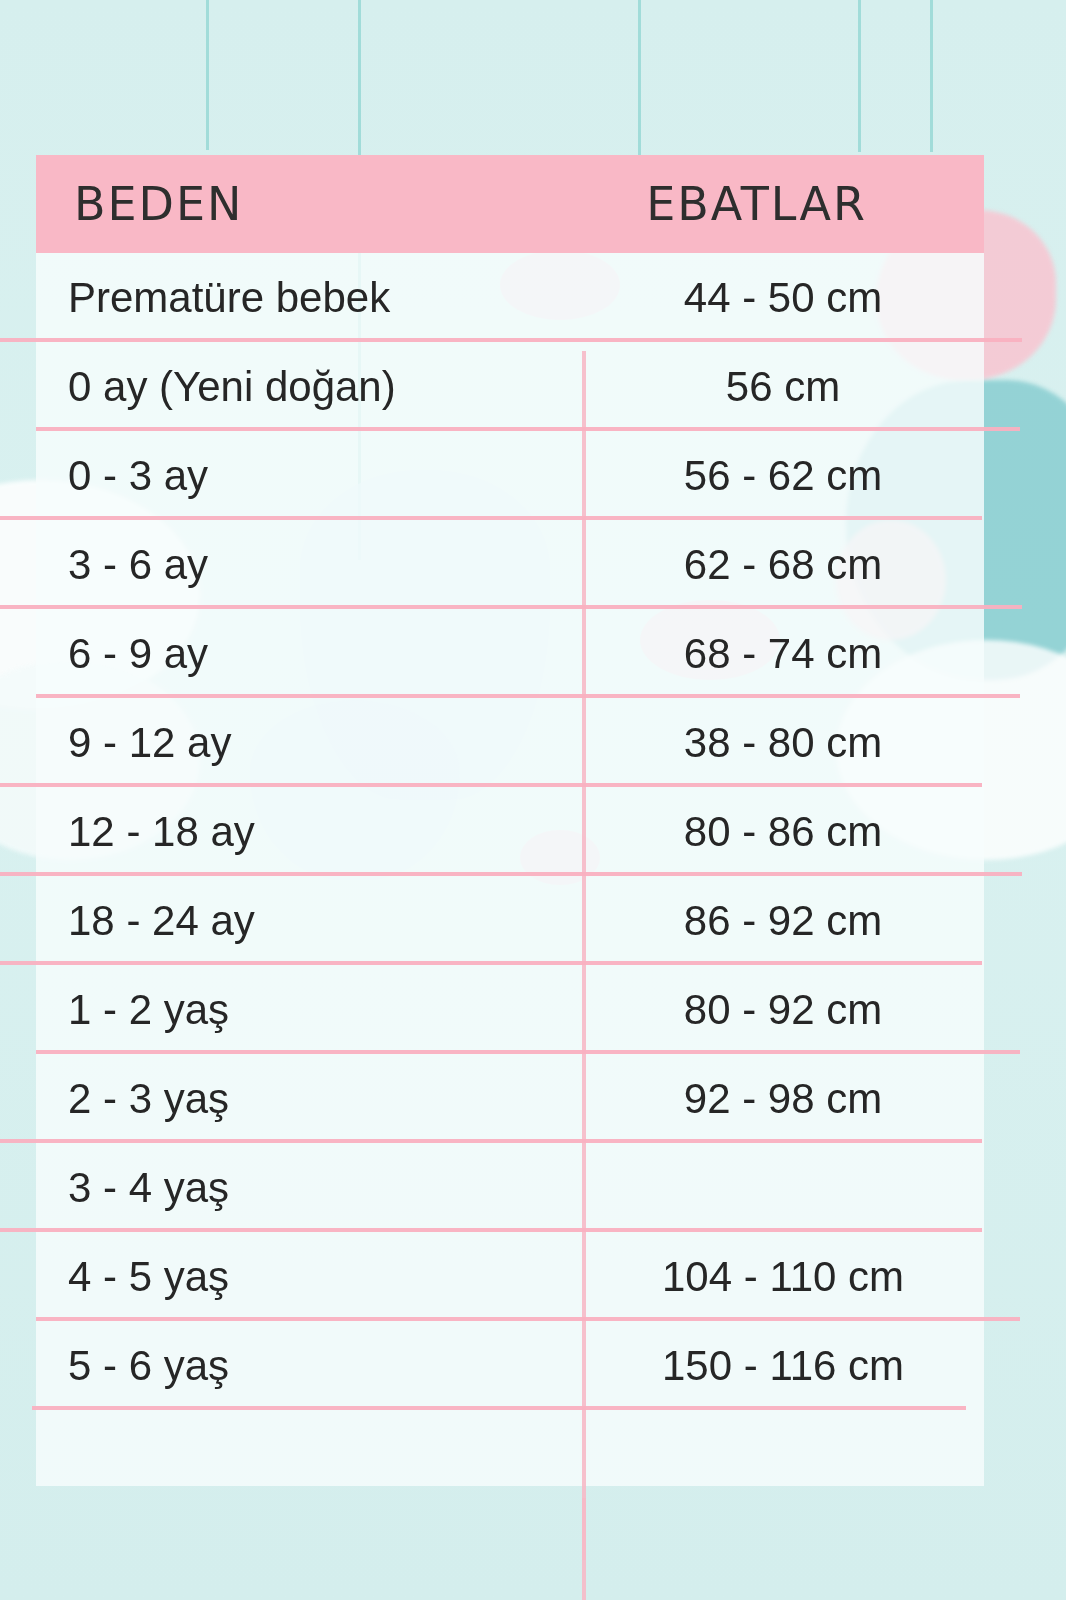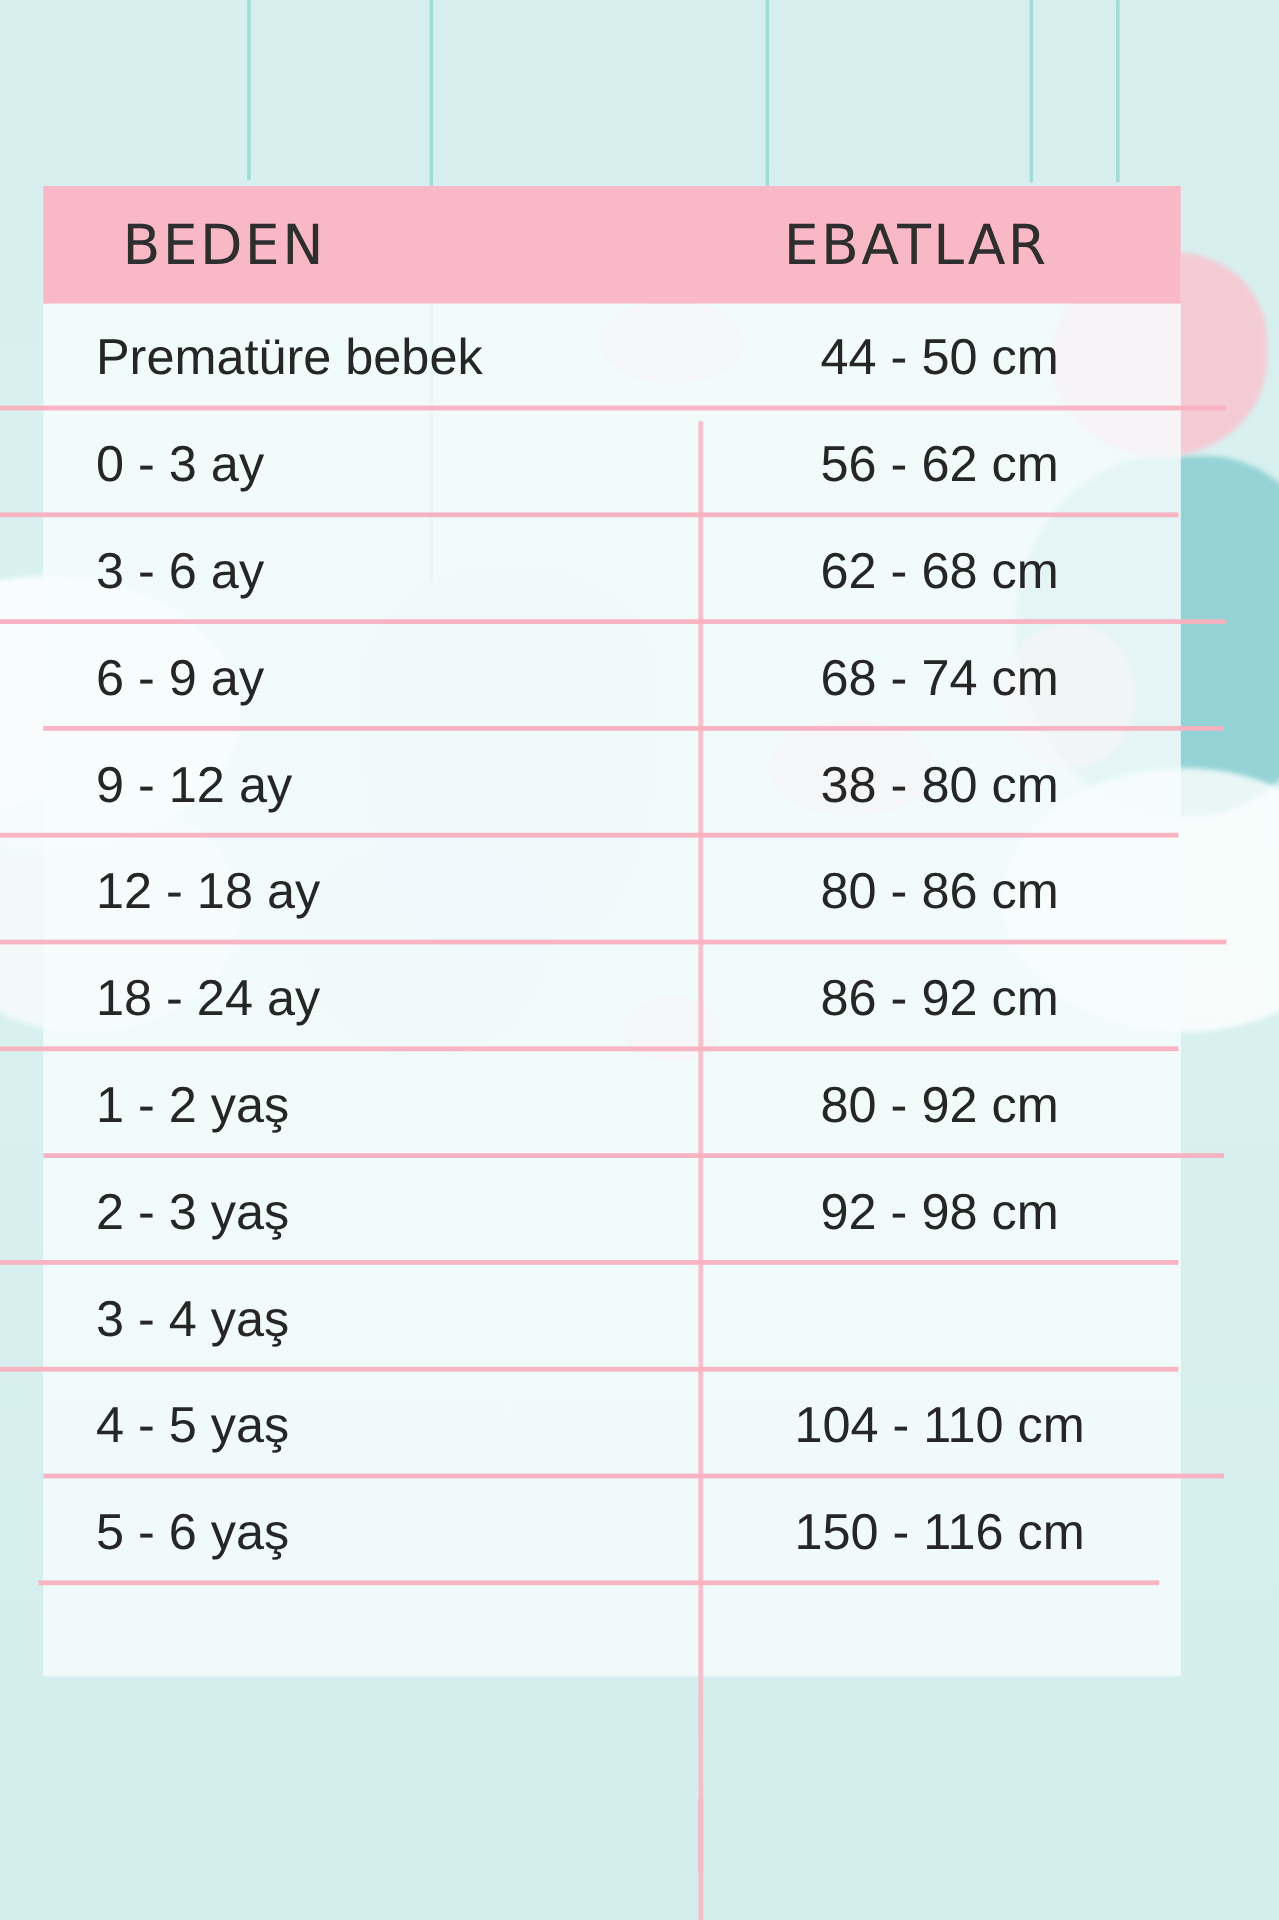--- a/index.html
+++ b/index.html
@@ -88,21 +88,20 @@
     left: 36px;
     top: 155px;
     width: 948px;
     background: rgba(247, 252, 252, 0.82);
     box-shadow: 0 0 0 0 transparent;
   }
   .header-row {
     display: flex;
     background: #f9b8c6;
     height: 98px;
-    padding-left: 28px;
   }
   .header-cell {
     flex: 1;
     display: flex;
     align-items: center;
     justify-content: center;
     color: #2e2e2e;
     font-size: 46px;
     letter-spacing: 2px;
     font-family: "DejaVu Sans", sans-serif;
@@ -121,21 +120,21 @@
   }
   .row .cell {
     display: flex;
     align-items: center;
     font-size: 42px;
     color: #262626;
     font-family: "Liberation Sans", sans-serif;
   }
   .row .cell.size {
     width: 546px;
-    padding-left: 44px;
+    padding-left: 32px;
     box-sizing: border-box;
   }
   .row .cell.measure {
     flex: 1;
     justify-content: center;
   }
   
   .row::after {
     content: "";
     position: absolute;
@@ -204,20 +203,24 @@
     <div class="header-cell right">EBATLAR</div>
   </div>
 
   <div class="rows">
     <div class="vdivider"></div>
 
     <div class="row">
       <div class="cell size">Prematüre bebek</div>
       <div class="cell measure">44 - 50 cm</div>
     </div>
+    <div class="row bleed-right">
+      <div class="cell size">0 ay (Yeni doğan)</div>
+      <div class="cell measure">56 cm</div>
+    </div>
     <div class="row bleed-left">
       <div class="cell size">0 - 3 ay</div>
       <div class="cell measure">56 - 62 cm</div>
     </div>
     <div class="row">
       <div class="cell size">3 - 6 ay</div>
       <div class="cell measure">62 - 68 cm</div>
     </div>
     <div class="row bleed-right">
       <div class="cell size">6 - 9 ay</div>

